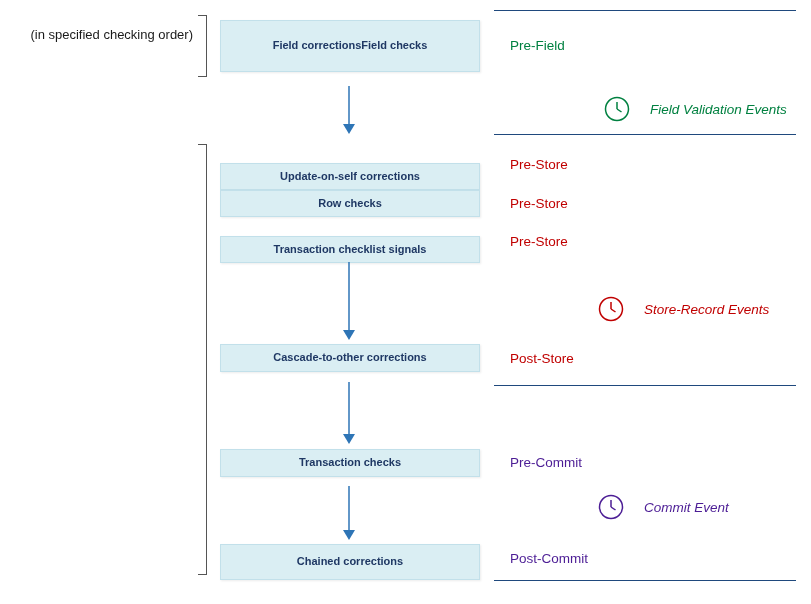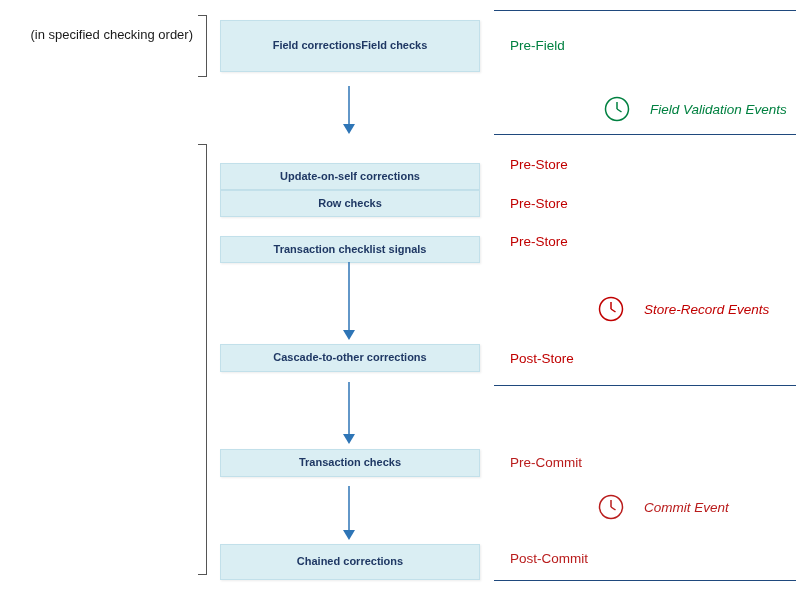--- a/index.html
+++ b/index.html
@@ -11,21 +11,21 @@
     position:absolute; left:220px; width:260px;
     background:#daeef3; border:1px solid #c2e0ea;
     box-shadow:1px 1px 2px rgba(0,0,0,0.08);
     display:flex; flex-direction:row; align-items:center; justify-content:center;
     color:#1f3864; font-weight:bold; font-size:11px; text-align:center; line-height:1.55;
   }
 
   .stage-label { position:absolute; left:510px; font-size:13.5px; white-space:nowrap; }
   .green { color:#008040; }
   .red   { color:#C00000; }
-  .blue  { color:#b91c1c; }
+  .blue  { color:#4c1d95; }
 
   .hline { position:absolute; left:494px; width:302px; height:0; border-top:1px solid #1F497D; }
 
   .bracket {
     position:absolute; left:198px; width:9px;
     border-top:1.5px solid #555555;
     border-right:1.5px solid #555555;
     border-bottom:1.5px solid #555555;
   }
 

